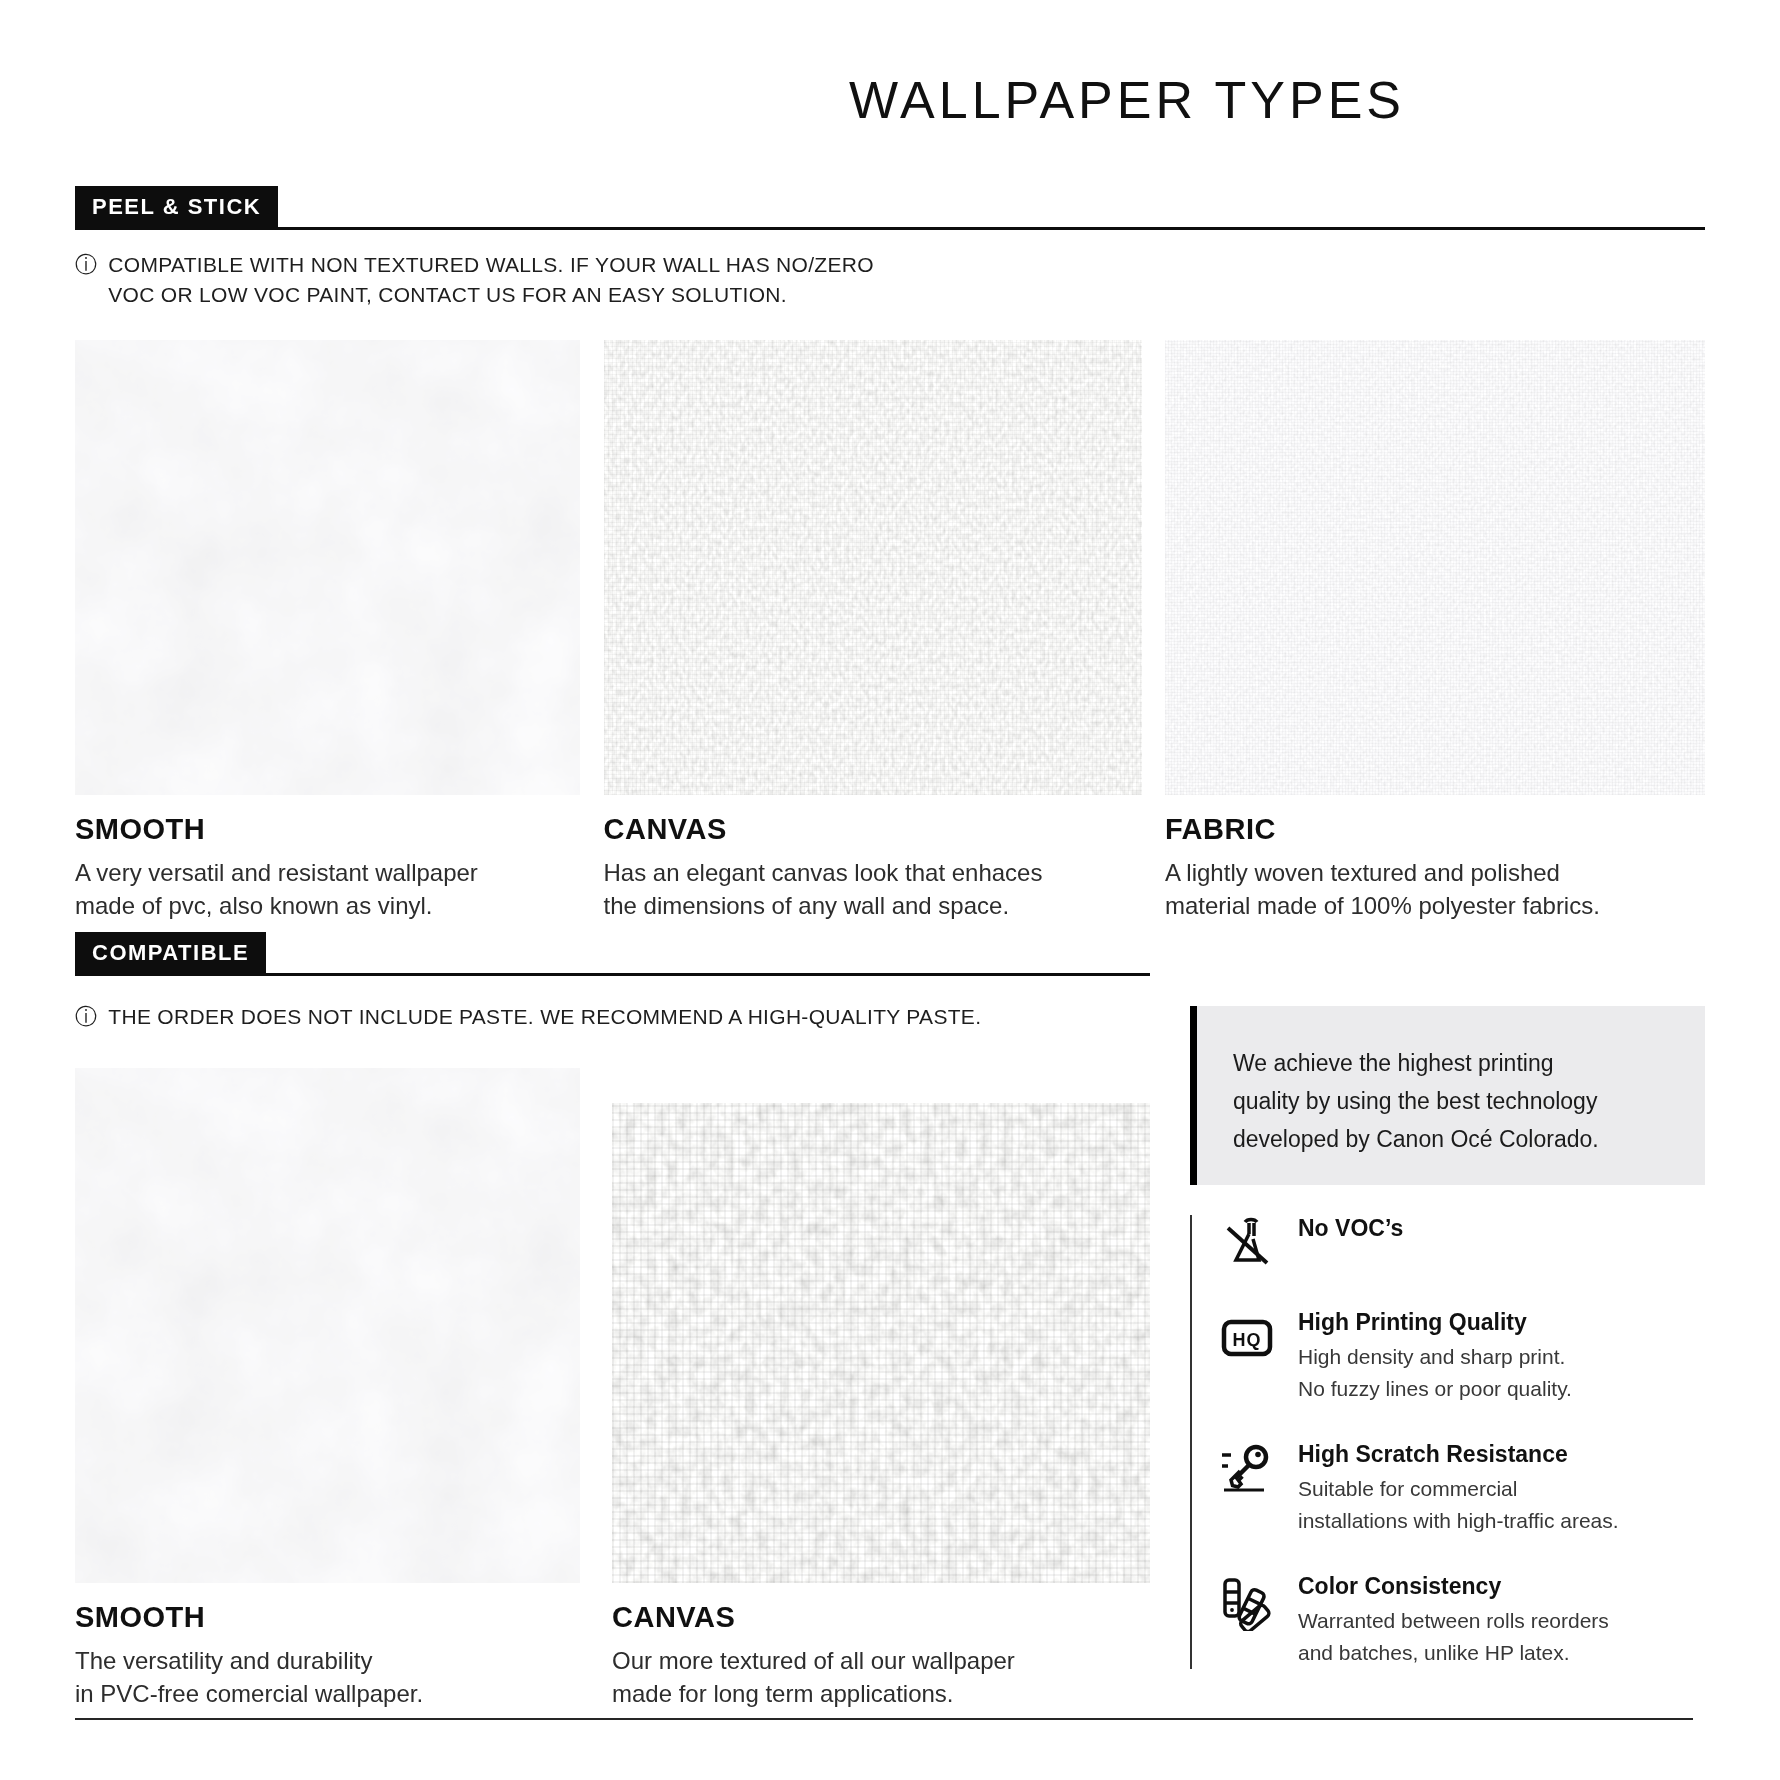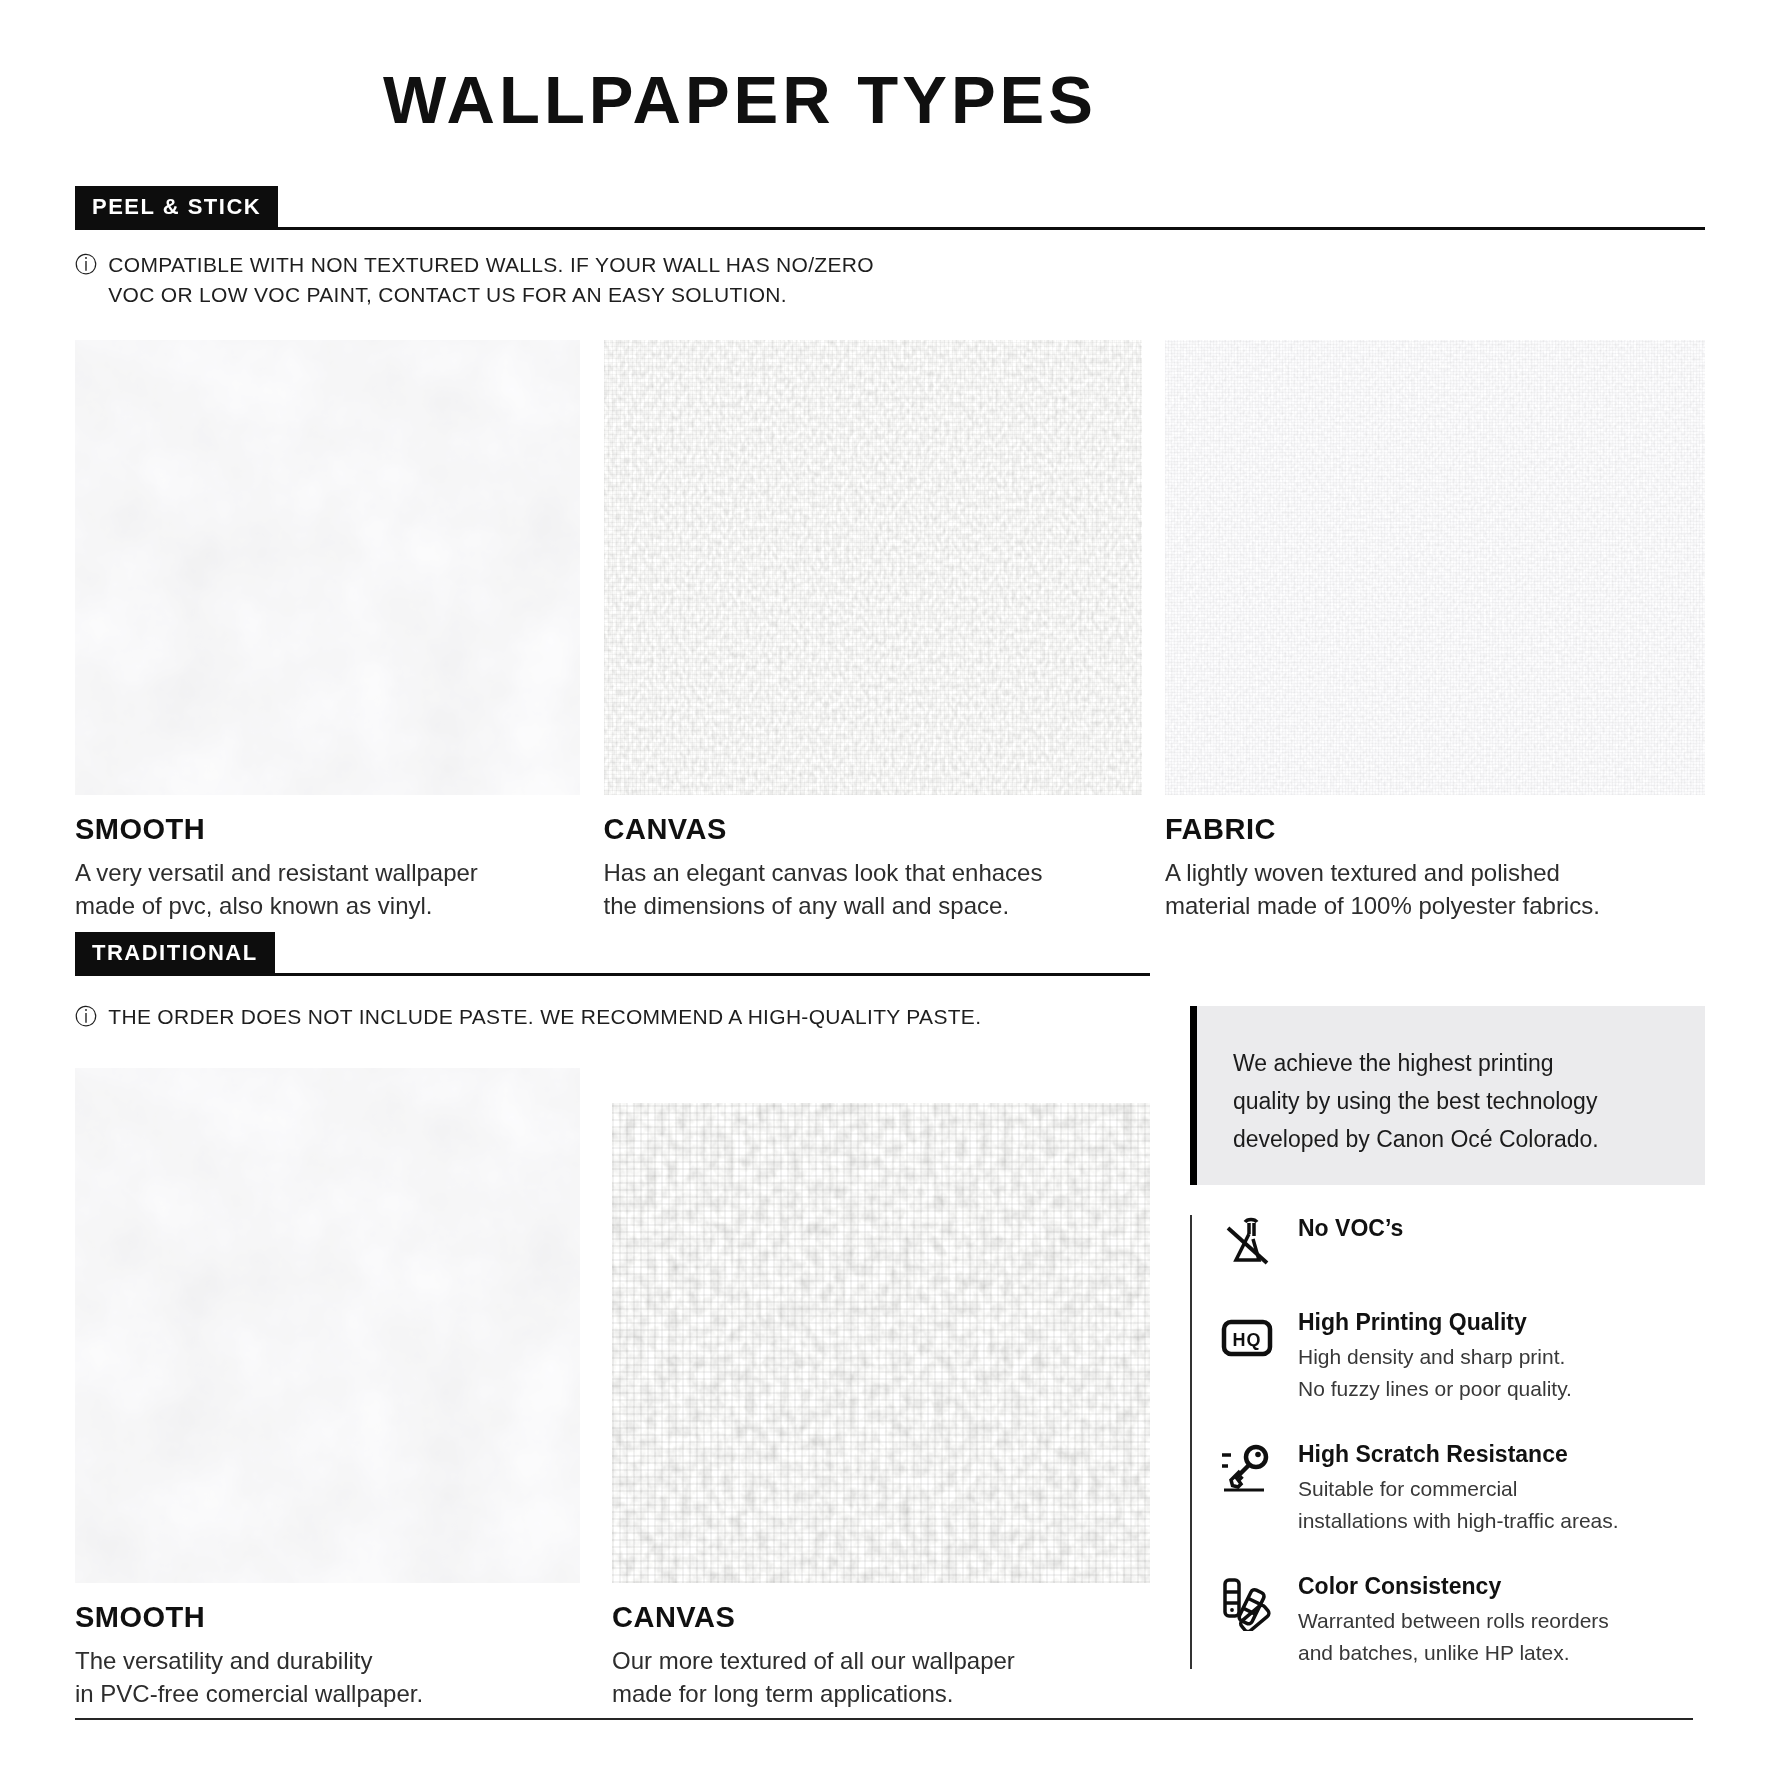--- a/index.html
+++ b/index.html
@@ -2,22 +2,22 @@
 <html><head>
 <meta charset="utf-8">
 <style>
   html,body{margin:0;padding:0;background:#ffffff;}
   .page{
     position:relative;width:1780px;height:1780px;box-sizing:border-box;
     padding:64px 75px 0;background:#fff;overflow:hidden;
     font-family:"Liberation Sans","DejaVu Sans",sans-serif;color:#141414;
   }
   .title{
-    margin:0;width:1330px;text-align:center;
-    font-size:67px;font-weight:700;letter-spacing:4px;line-height:72px;color:#101010;
+    margin:0;width:1330px;text-align:right;
+    font-size:52px;font-weight:400;letter-spacing:4px;line-height:72px;color:#101010;
   }
   .section-header{border-bottom:3px solid #0d0d0d;font-size:0;}
   .section-header .label{
     display:inline-block;background:#0d0d0d;color:#ffffff;
     font-size:22px;font-weight:600;letter-spacing:1.5px;padding:8px 17px 7px;
   }
   .sh-ps{margin-top:50px;}
   .sh-tr{margin-top:10px;width:1075px;box-sizing:border-box;}
   .note{display:flex;gap:11px;margin-top:20px;font-size:21px;line-height:30px;letter-spacing:.3px;color:#1e1e1e;}
   .note .i{font-size:22px;line-height:30px;}
@@ -170,21 +170,21 @@
       <h3>FABRIC</h3>
       <p class="desc">
         <span style="display:block">A lightly woven textured and polished</span>
         <span style="display:block">material made of 100% polyester fabrics.</span>
       </p>
     </div>
 
   </div>
 
   <div class="section-header sh-tr">
-    <span class="label">TRADITIONAL</span>
+    <span class="label">COMPATIBLE</span>
   </div>
 
   <div class="columns">
     <div class="left">
 
       <div class="note" style="margin-top:14px">
         <span class="i">ⓘ</span>
         <div>
           <div>THE ORDER DOES NOT INCLUDE PASTE. WE RECOMMEND A HIGH-QUALITY PASTE.</div>
         </div>

